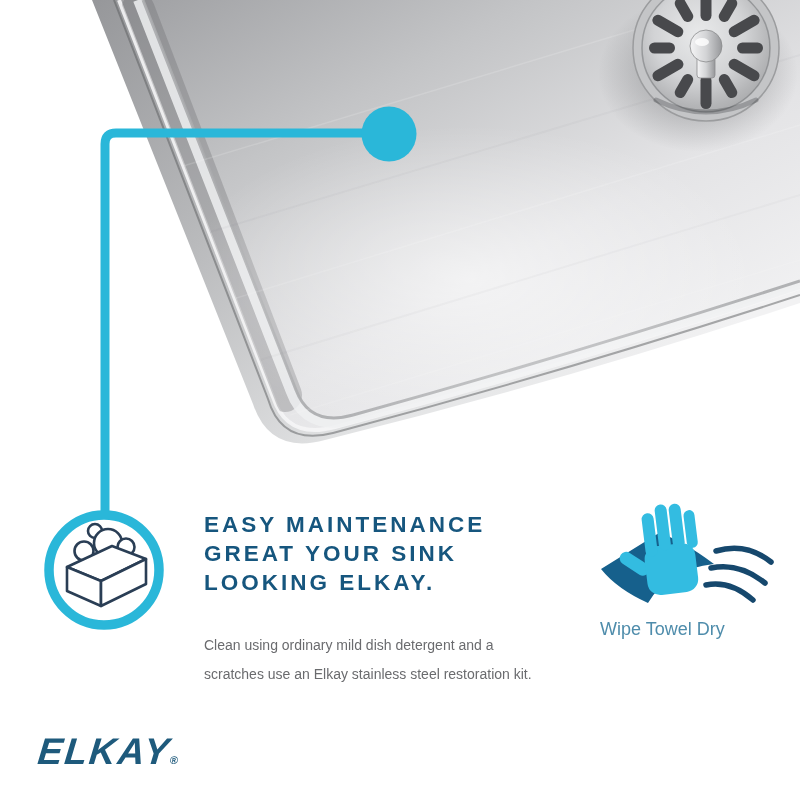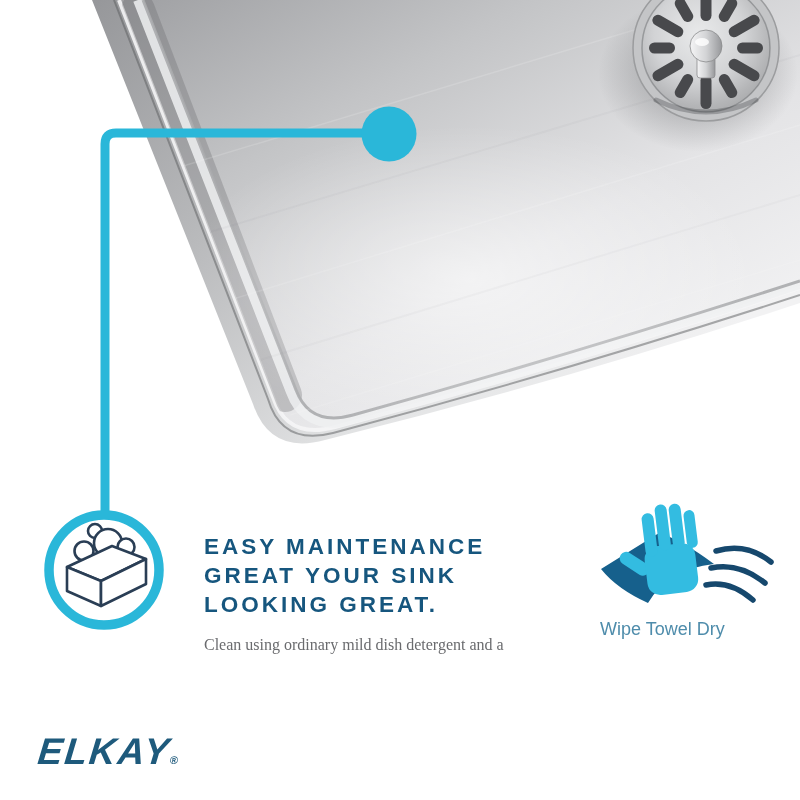--- a/index.html
+++ b/index.html
@@ -2,29 +2,28 @@
 <html style="--accent_cyan: #2ab7d9; --hand_cyan: #33bce1; --towel_blue: #16608c; --arc_blue: #16486d; --heading_blue: #16567e; --body_gray: #6a6b6e; --label_blue: #4e8cab; --logo_blue: #1e5a7c; --sponge_outline: #2a3e55;"><head>
 <meta charset="utf-8">
 <style>
   html,body{margin:0;padding:0;background:#fff;}
   #canvas{
     position:relative;width:800px;height:800px;background:#fff;overflow:hidden;
     font-family:"Liberation Sans",sans-serif;
   }
   #scene{position:absolute;left:0;top:0;}
   .heading{
-    position:absolute;left:204px;top:532px;
+    position:absolute;left:204px;top:510px;
     font-size:22.5px;font-weight:bold;letter-spacing:3px;line-height:29px;
     color:var(--heading_blue,#16567e);white-space:nowrap;
   }
   .bodytext{
     position:absolute;left:204px;top:631px;
-    font-size:16px;line-height:28.5px;color:var(--body_gray,#6a6b6e);
+    font-size:14px;line-height:28.5px;color:var(--body_gray,#6a6b6e);
     white-space:nowrap;
-    font-family:Liberation Serif, serif;
   }
   .wipe-label{
     position:absolute;left:600px;top:619px;width:190px;text-align:left;
     font-size:18px;color:var(--label_blue,#4e8cab);
   }
   .logo{
     position:absolute;left:38px;top:731px;
     font-size:37px;font-weight:bold;font-style:italic;letter-spacing:2px;
     color:var(--logo_blue,#1e5a7c);transform:skewX(-6deg);white-space:nowrap;
   }
@@ -149,25 +148,26 @@
         <path d="M 716 551 Q 746 542 771 562"></path>
         <path d="M 711 568 Q 739 562 765 583"></path>
         <path d="M 706 585 Q 730 580 753 600"></path>
       </g>
     </g>
   </svg>
 
   <div class="heading">
     <div>EASY MAINTENANCE</div>
     <div>GREAT YOUR SINK</div>
-    <div>LOOKING GREAT.</div>
+    <div>LOOKING ELKAY.</div>
   </div>
 
   <div class="bodytext">
     <div>Clean using ordinary mild dish detergent and a</div>
+    <div>scratches use an Elkay stainless steel restoration kit.</div>
   </div>
 
   <div class="wipe-label">Wipe Towel Dry</div>
 
   <div class="logo">
     <span>ELKAY</span><span class="reg">®</span>
   </div>
 </div>
 
 </body></html>

